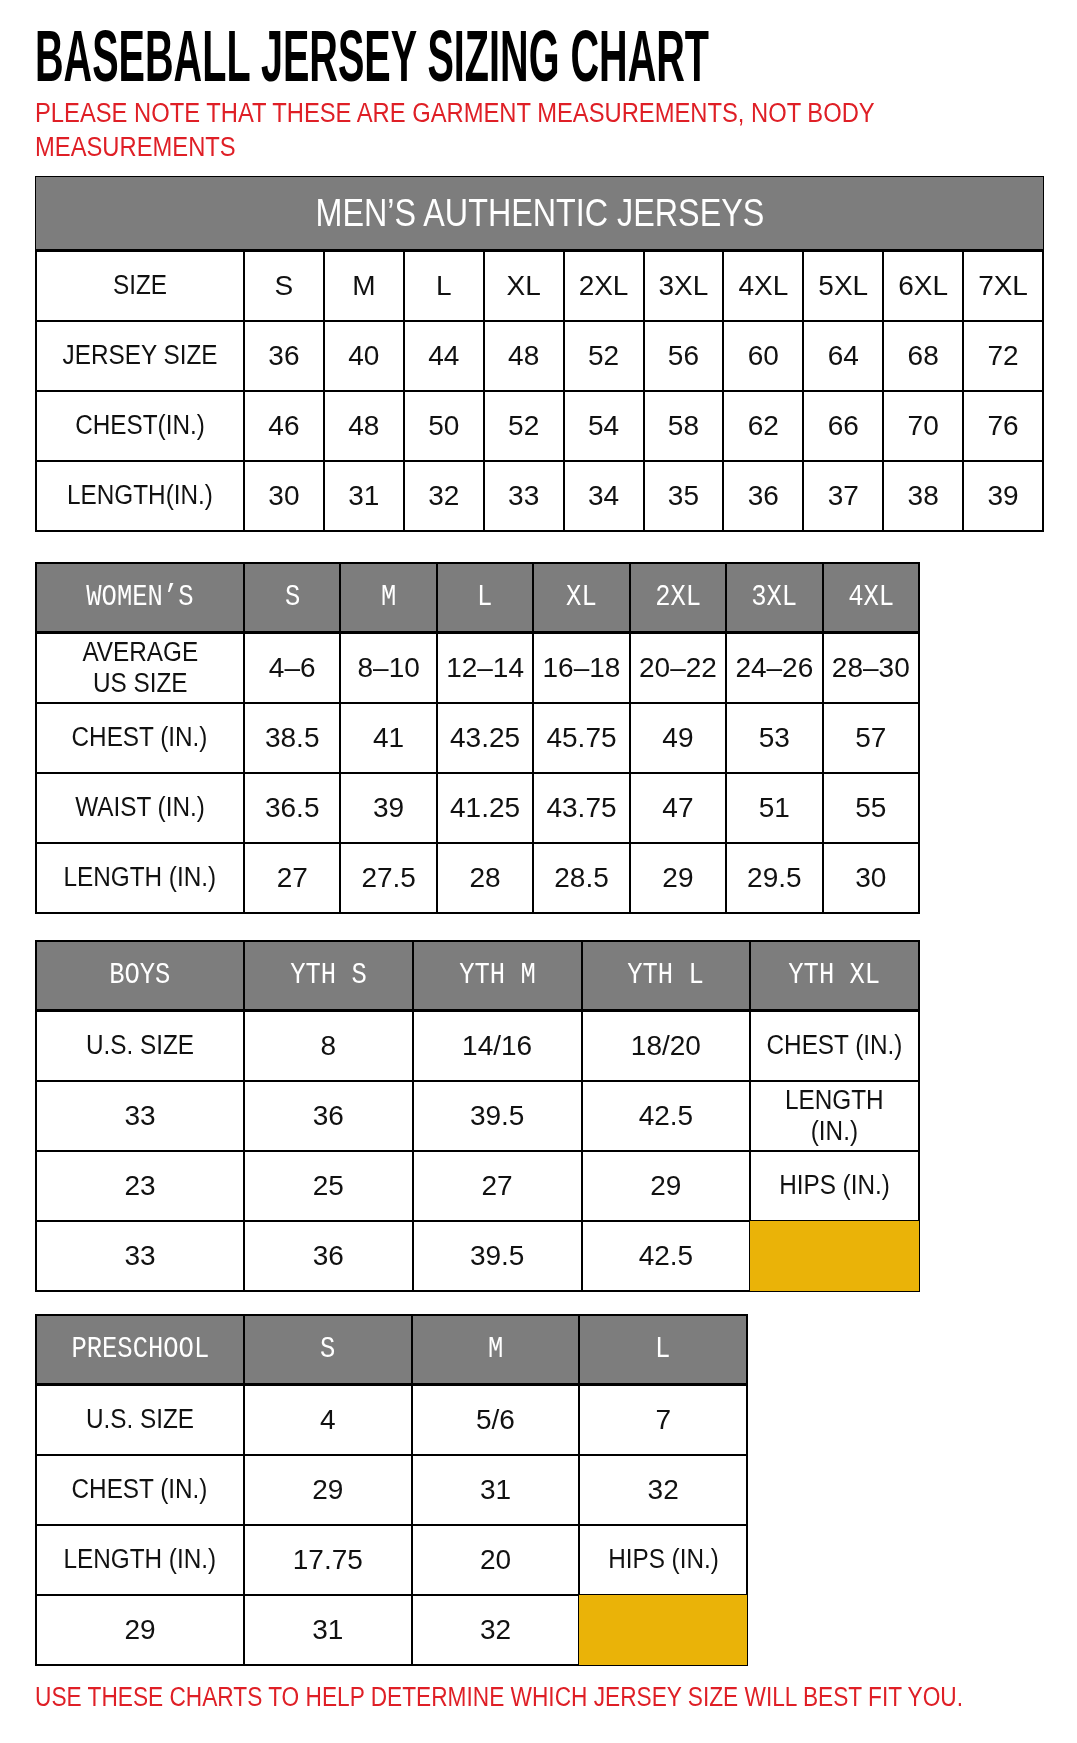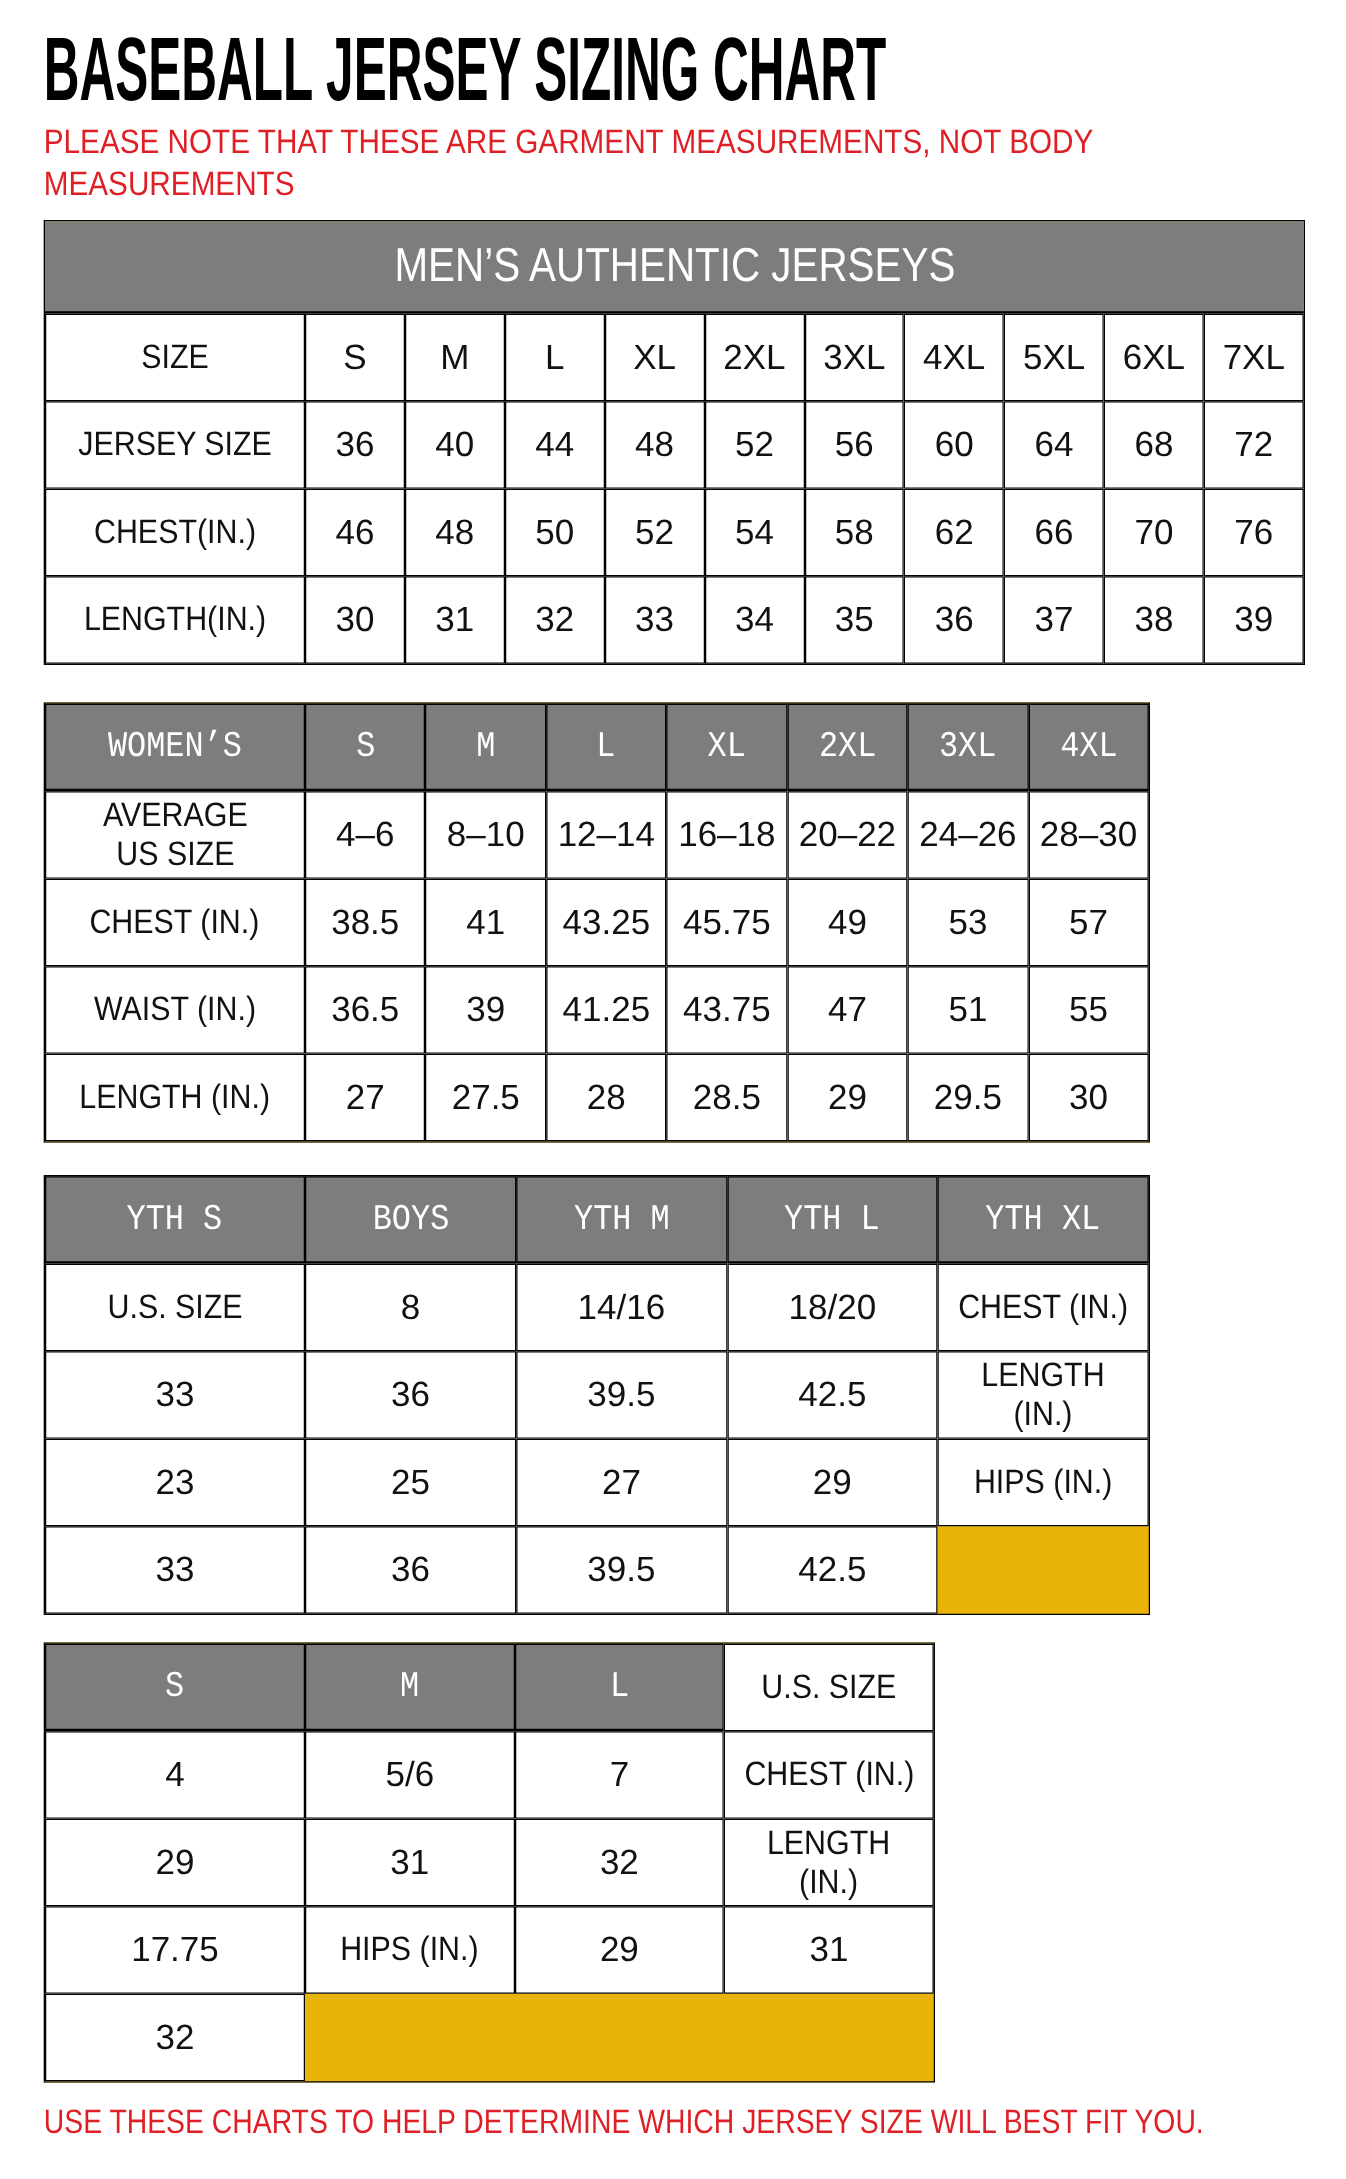--- a/index.html
+++ b/index.html
@@ -199,24 +199,24 @@
       <div class="c">28.5</div>
       <div class="c">29</div>
       <div class="c">29.5</div>
       <div class="c">30</div>
     </div>
   </section>
 
   <section class="tblw w-b">
     <div class="g g-b">
       <div class="c h">
+          <span class="hx">BOYS</span>
+        </div>
+      <div class="c h">
           <span class="hx">YTH S</span>
-        </div>
-      <div class="c h">
-          <span class="hx">BOYS</span>
         </div>
       <div class="c h">
           <span class="hx">YTH M</span>
         </div>
       <div class="c h">
           <span class="hx">YTH L</span>
         </div>
       <div class="c h">
           <span class="hx">YTH XL</span>
         </div>
@@ -250,20 +250,23 @@
       <div class="c">33</div>
       <div class="c">36</div>
       <div class="c">39.5</div>
       <div class="c">42.5</div>
     </div>
   </section>
 
   <section class="tblw w-p">
     <div class="g g-p">
       <div class="c h">
+          <span class="hx">PRESCHOOL</span>
+        </div>
+      <div class="c h">
           <span class="hx">S</span>
         </div>
       <div class="c h">
           <span class="hx">M</span>
         </div>
       <div class="c h">
           <span class="hx">L</span>
         </div>
 
       <div class="c">
@@ -277,20 +280,21 @@
           <span class="lb">CHEST (IN.)</span>
         </div>
       <div class="c">29</div>
       <div class="c">31</div>
       <div class="c">32</div>
 
       <div class="c">
           <span class="lb">LENGTH (IN.)</span>
         </div>
       <div class="c">17.75</div>
+      <div class="c">20</div>
 
       <div class="c">
           <span class="lb">HIPS (IN.)</span>
         </div>
       <div class="c">29</div>
       <div class="c">31</div>
       <div class="c">32</div>
     </div>
   </section>
 

